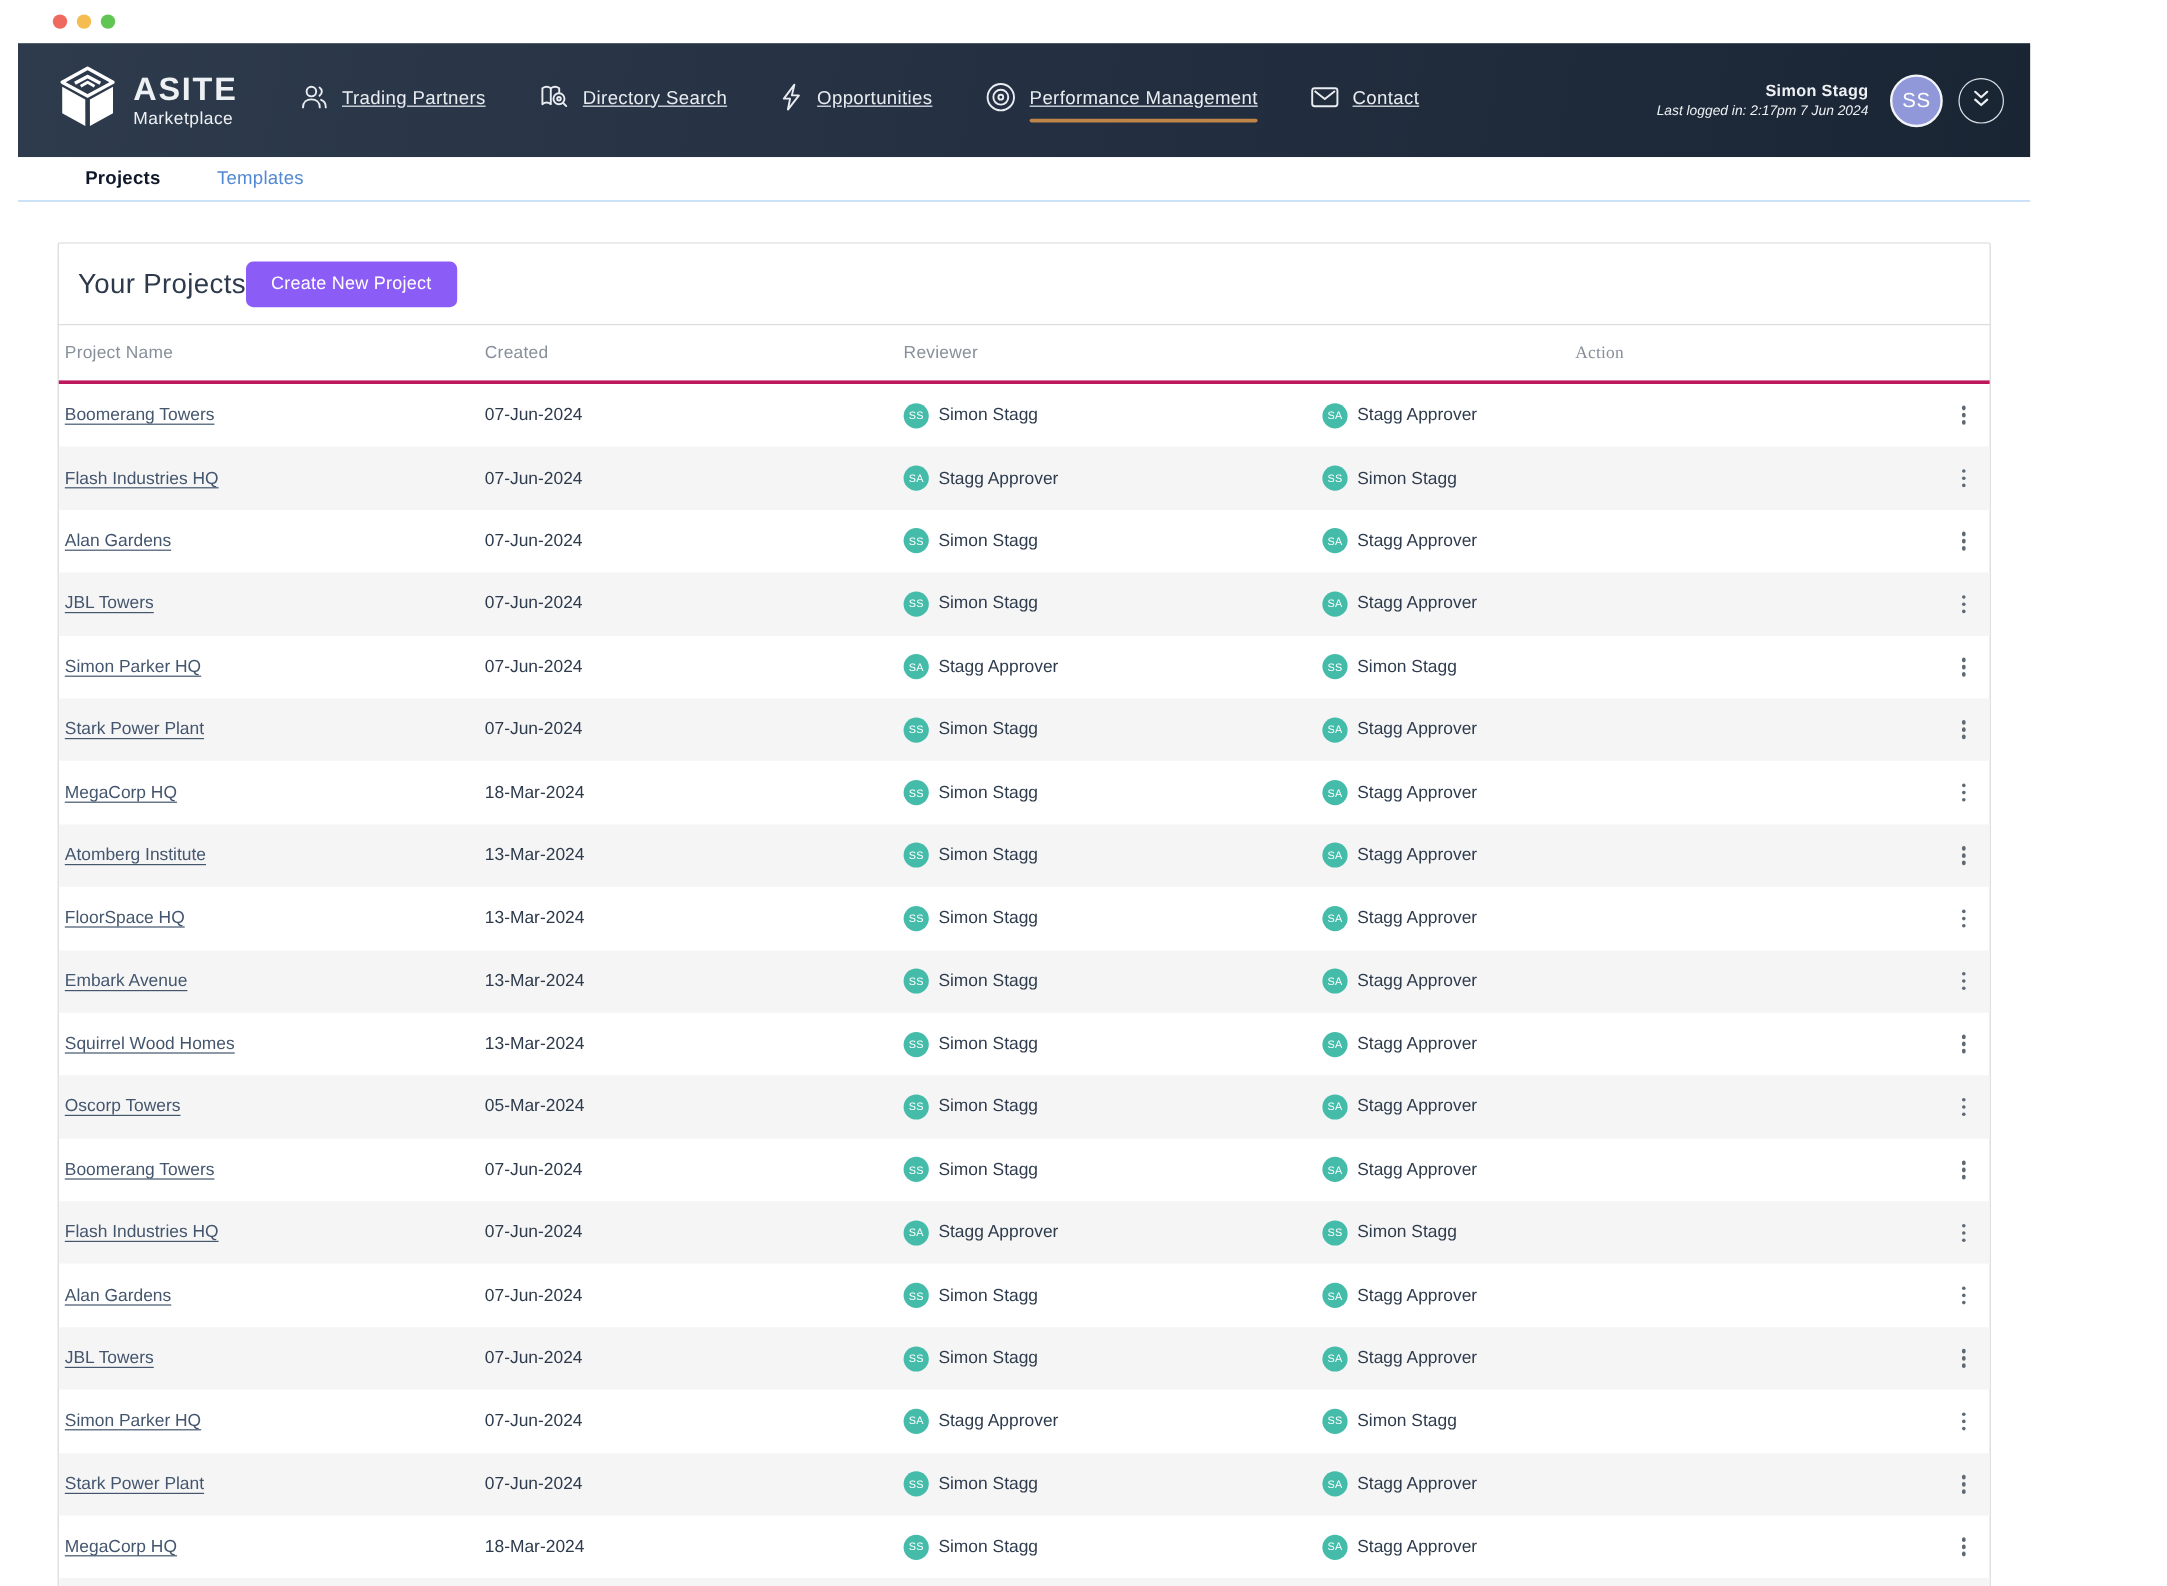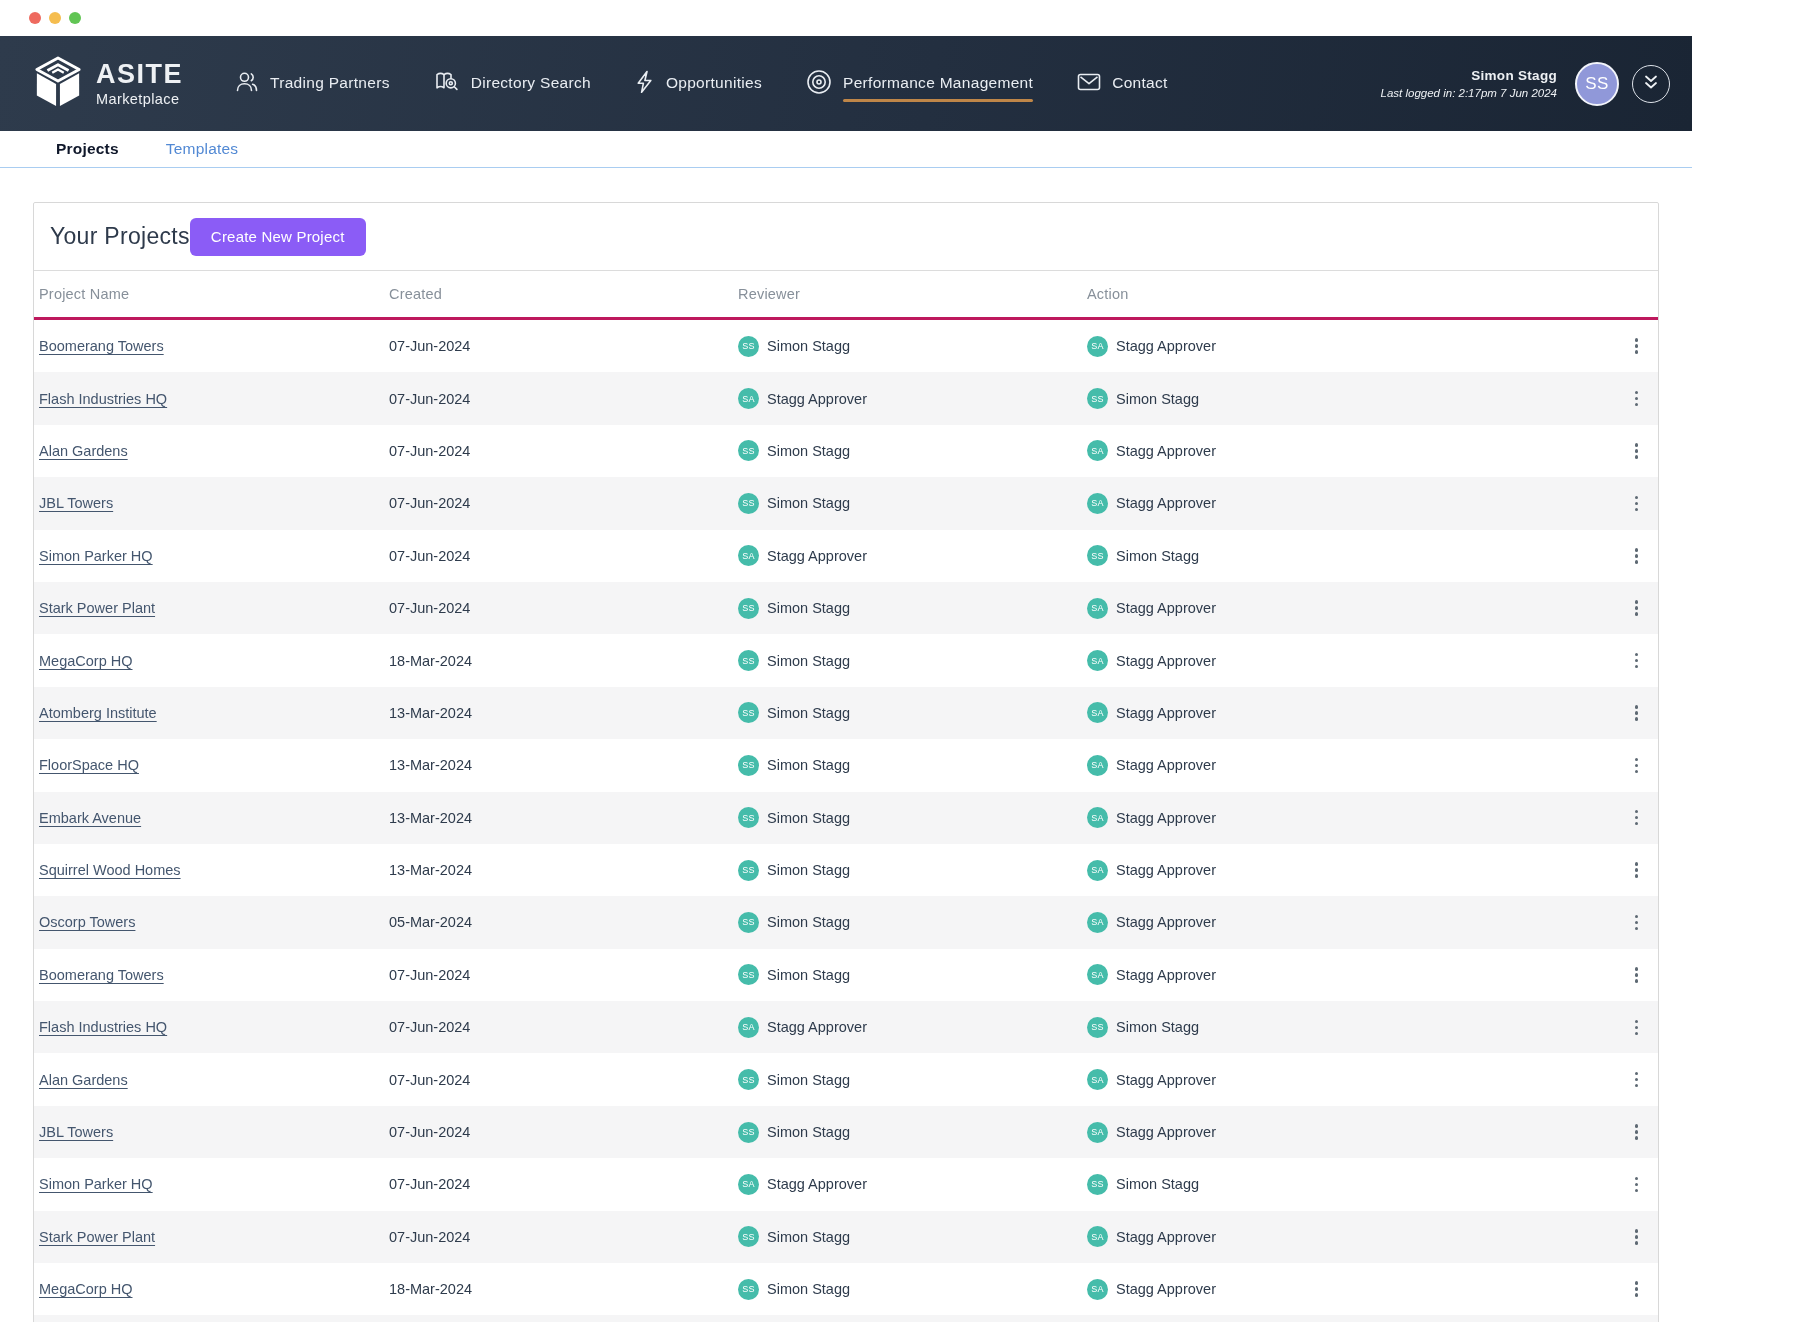--- a/index.html
+++ b/index.html
@@ -1,38 +1,38 @@
 <!DOCTYPE html>
 <html><head>
 <meta charset="utf-8">
 <style>
   * { box-sizing: border-box; margin: 0; padding: 0; }
   html,body { width:1806px; height:1322px; background:#fff; overflow:hidden;
     font-family:"Liberation Sans", sans-serif; }
 
-  .window { width:1692px; height:1322px; border-radius:16px 16px 0 0; overflow:hidden; background:#fff; }
+  .window { width:1692px; height:1322px; border-radius:16px 16px 0 0; overflow:hidden; background:#fff;padding-left:15px; }
 
   
   .titlebar { height:36px; background:#fff; display:flex; align-items:center; padding-left:29px; gap:8px; }
   .tl { width:12px; height:12px; border-radius:50%; display:inline-block; }
   .tl.red{ background:#ee6a5f; } .tl.yellow{ background:#f5bd4f; } .tl.green{ background:#61c554; }
 
   
   .topnav { height:95px; background:linear-gradient(100deg,#2e3b4c 0%,#232f40 55%,#1a2534 100%);
     display:flex; align-items:center; color:#eef1f4; padding:0 22px 0 33px; }
   .brand { display:flex; align-items:center; gap:13px; margin-right:52px; cursor:pointer; }
   .brand-text { display:flex; flex-direction:column; }
   .brand-name { font-size:27px; font-weight:bold; letter-spacing:1.5px; line-height:1; }
   .brand-sub { font-size:14.5px; letter-spacing:.4px; margin-top:3px; font-weight:normal; }
 
   nav.mainnav { display:flex; align-items:center; gap:44px; }
   .nav-item { display:flex; align-items:center; gap:11px; font-size:15.5px; letter-spacing:.3px;
     color:#e9edf2; cursor:pointer; }
   .nav-item svg { flex:none; }
-  .nav-label { position:relative; padding:4px 0 6px; }
+  .nav-label { position:relative; padding:4px 0 6px;text-decoration:underline; }
   .nav-item.active .nav-label::after { content:""; position:absolute; left:0; right:0; bottom:-4px;
     height:2.5px; background:#bf8648; border-radius:2px; }
 
   .userarea { margin-left:auto; display:flex; align-items:center; gap:13px; }
   .usertext { text-align:right; margin-right:5px; }
   .user-name { font-size:13.5px; font-weight:bold; letter-spacing:.3px; }
   .last-login { font-size:11.5px; font-style:italic; margin-top:4px; }
   .avatar-lg { width:44px; height:44px; border-radius:50%; background:#9098d9; border:2px solid #f2f4fa;
     display:flex; align-items:center; justify-content:center; font-size:17px; color:#fff;
     letter-spacing:.5px; cursor:pointer; flex:none; }
@@ -52,21 +52,21 @@
   .card-head { height:68px; border-bottom:1px solid #dcdcdc; display:flex; align-items:center;
     justify-content:flex-start; padding:0 34px 0 16px; }
   .page-title { font-size:23px; font-weight:normal; color:#2e3a4b; letter-spacing:.3px; }
   .btn-create { background:#8b5cf6; color:#fff; border:none; border-radius:6px; height:38px;
     padding:0 21px; font-size:15px; letter-spacing:.2px; cursor:pointer; font-family:inherit; }
 
   
   .thead, .trow { display:grid; grid-template-columns:355px 349px 349px 1fr 80px; align-items:center; }
   .thead { height:49px; border-bottom:3px solid #be185d; color:#87909a; font-size:14.5px; letter-spacing:.2px; }
   .thead .col-name { padding-left:5px; }
-  .thead .col-action { text-align:left; padding-right:14px; }
+  .thead .col-action { text-align:center; padding-right:14px;font-family:Liberation Serif, serif; }
   .trow { height:52.4px; font-size:14.5px; color:#2e3b4c; }
   .tbody .trow:nth-child(even) { background:#f5f5f6; }
   .trow.partial { height:52.4px; }
   .cell-name { padding-left:5px; }
   .cell-name a { color:#44566e; text-decoration:underline; text-underline-offset:3px; cursor:pointer; }
   .person { display:flex; align-items:center; gap:8px; }
   .av { width:21px; height:21px; border-radius:50%; background:#45bcaa; color:#fff; font-size:9px;
     display:flex; align-items:center; justify-content:center; letter-spacing:.3px; flex:none; }
   .cell-action { display:flex; justify-content:flex-end; padding-right:16px; }
   .kebab { background:none; border:none; display:flex; flex-direction:column; gap:2.5px; padding:6px 4px; cursor:pointer; }

